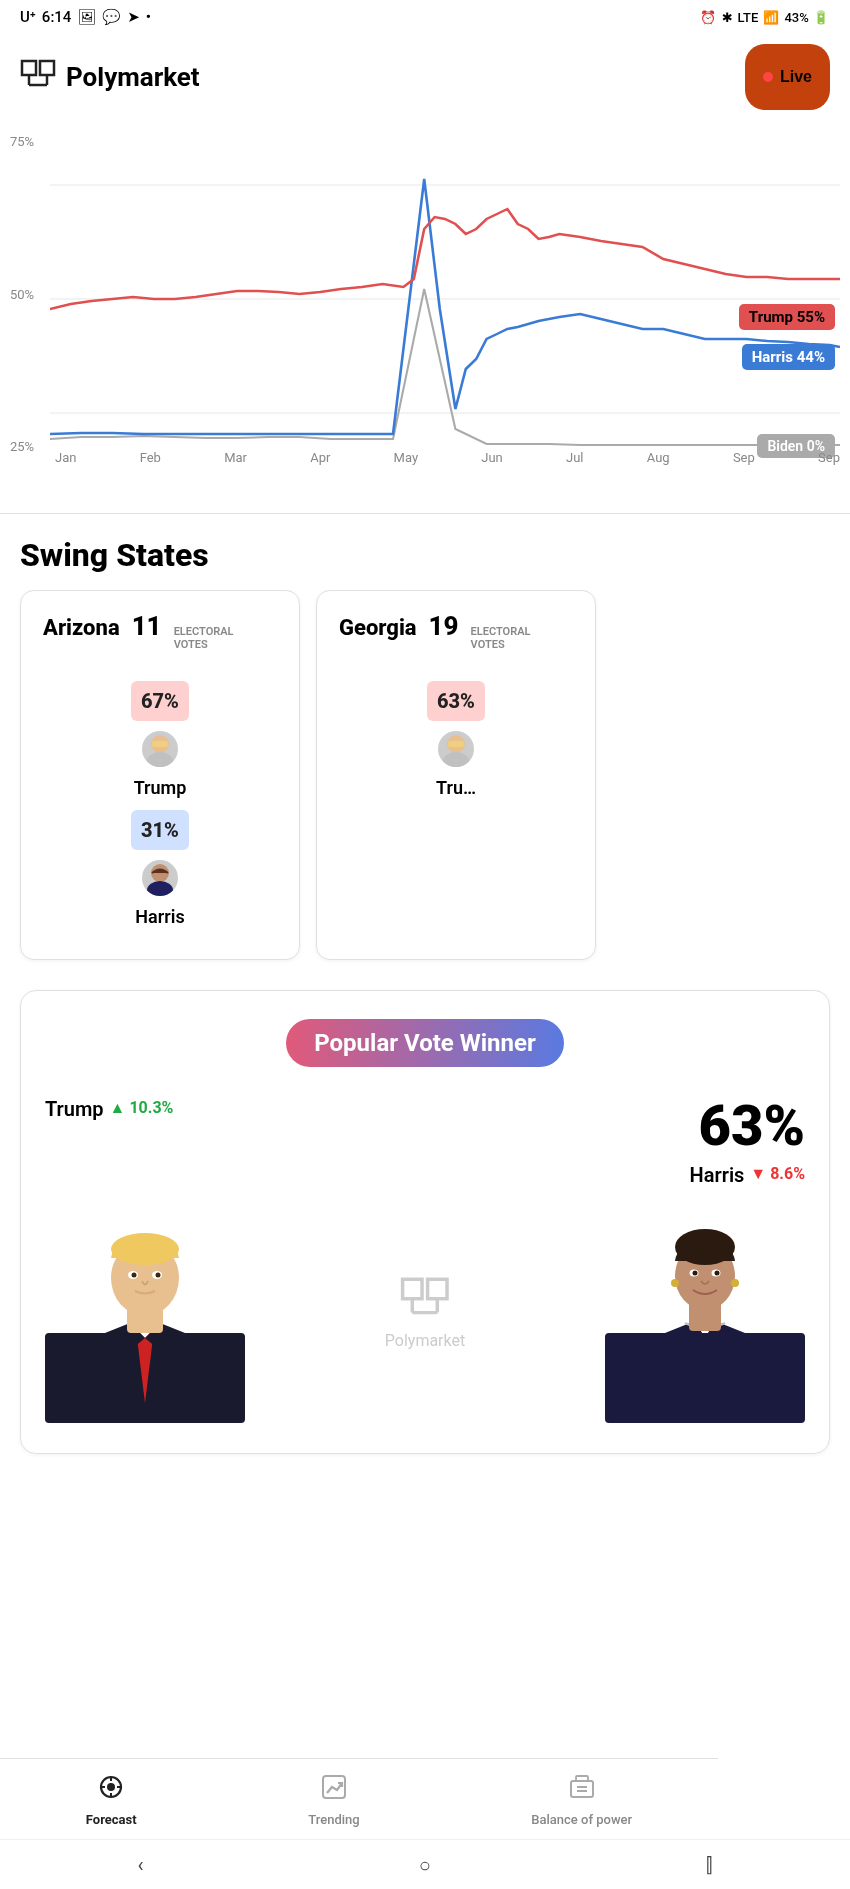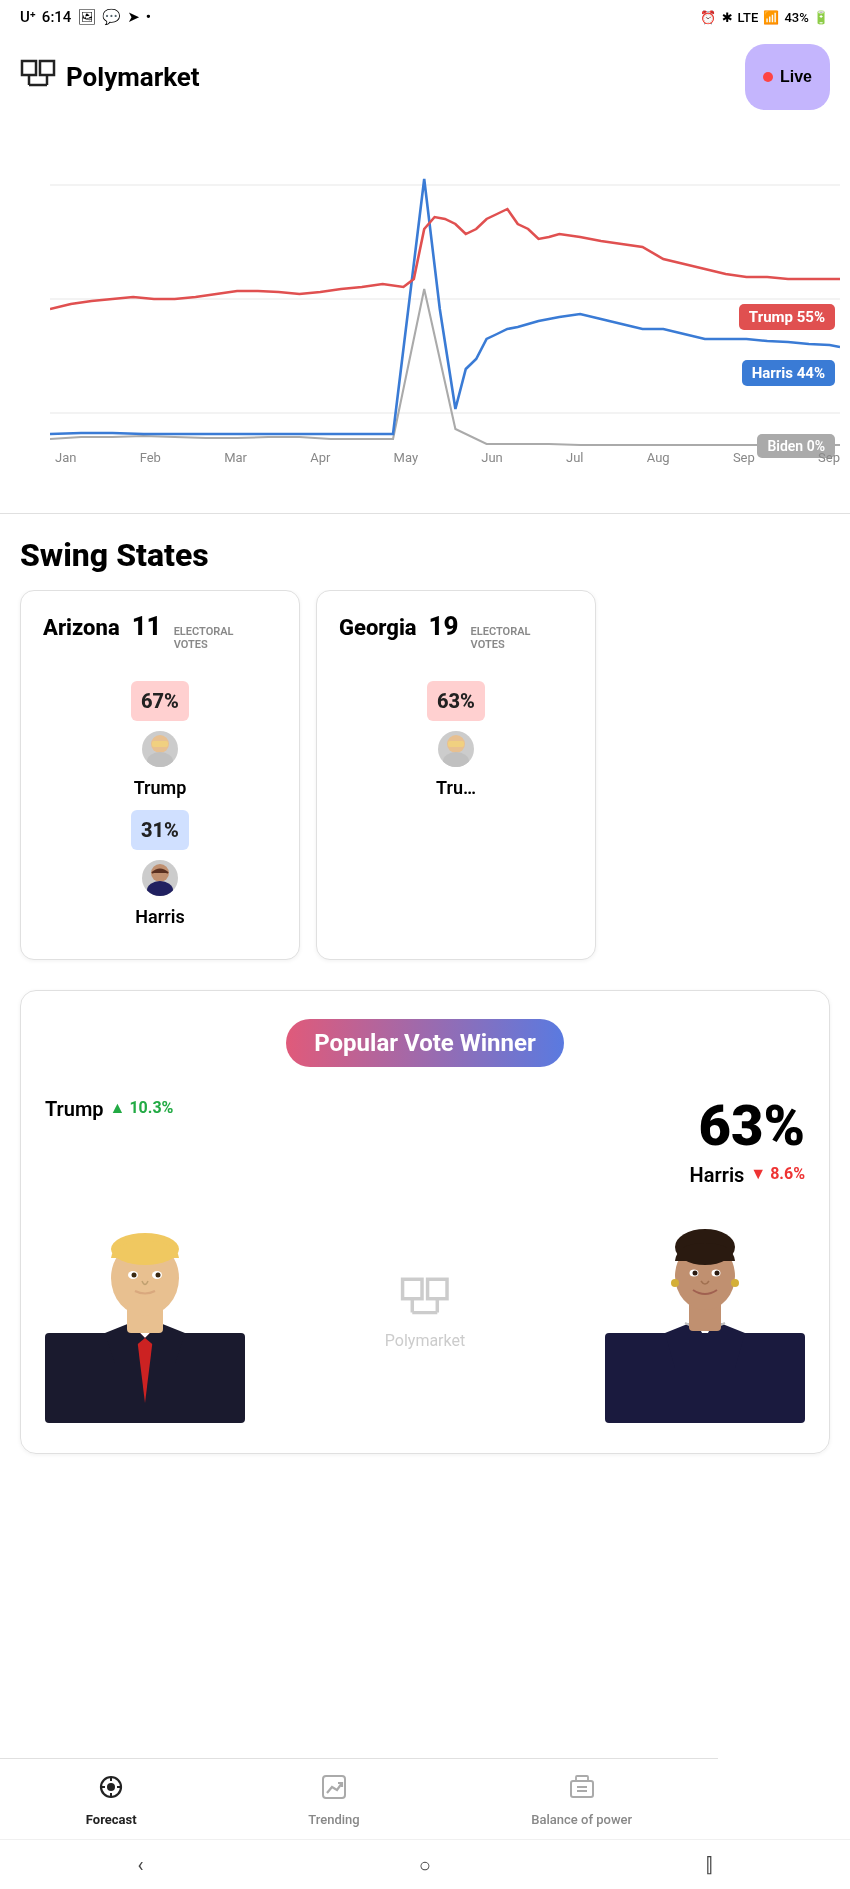--- a/index.html
+++ b/index.html
@@ -36,21 +36,21 @@
       align-items: center;
       gap: 10px;
       font-size: 26px;
       font-weight: 700;
     }
     .logo-icon {
       width: 36px;
       height: 36px;
     }
     .live-btn {
-      background: #c4b5fd;
+      background: #c2410c;
       border: none;
       border-radius: 20px;
       padding: 24px 18px;
       font-size: 16px;
       font-weight: 600;
       display: flex;
       align-items: center;
       gap: 7px;
       cursor: pointer;
     }
@@ -96,30 +96,30 @@
       left: 50px;
       top: 5px;
       width: calc(100% - 60px);
       height: 340px;
     }
     .trump-label {
       position: absolute;
       right: 15px;
       top: 180px;
       background: #e05050;
-      color: #ffffff;
+      color: #000000;
       padding: 4px 10px;
       border-radius: 5px;
       font-size: 15px;
       font-weight: 700;
     }
     .harris-label {
       position: absolute;
       right: 15px;
-      top: 236px;
+      top: 220px;
       background: #3a7bd5;
       color: white;
       padding: 4px 10px;
       border-radius: 5px;
       font-size: 15px;
       font-weight: 700;
     }
     .biden-label {
       position: absolute;
       right: 15px;
@@ -348,20 +348,25 @@
     </svg>
     <span>Polymarket</span>
   </div>
   <button class="live-btn">
     <span class="live-dot"></span>
     <span>Live</span>
   </button>
 </div>
 
 <div class="chart-container">
+  <div class="chart-y-labels">
+    <span>75%</span>
+    <span>50%</span>
+    <span>25%</span>
+  </div>
 
   <svg class="chart-svg" viewBox="0 0 760 340" preserveAspectRatio="none">
 
     <line x1="0" y1="56" x2="760" y2="56" class="chart-grid-line"></line>
     <line x1="0" y1="170" x2="760" y2="170" class="chart-grid-line"></line>
     <line x1="0" y1="284" x2="760" y2="284" class="chart-grid-line"></line>
 
     <polyline fill="none" stroke="#aaaaaa" stroke-width="2" points="
         0,310
         30,308

